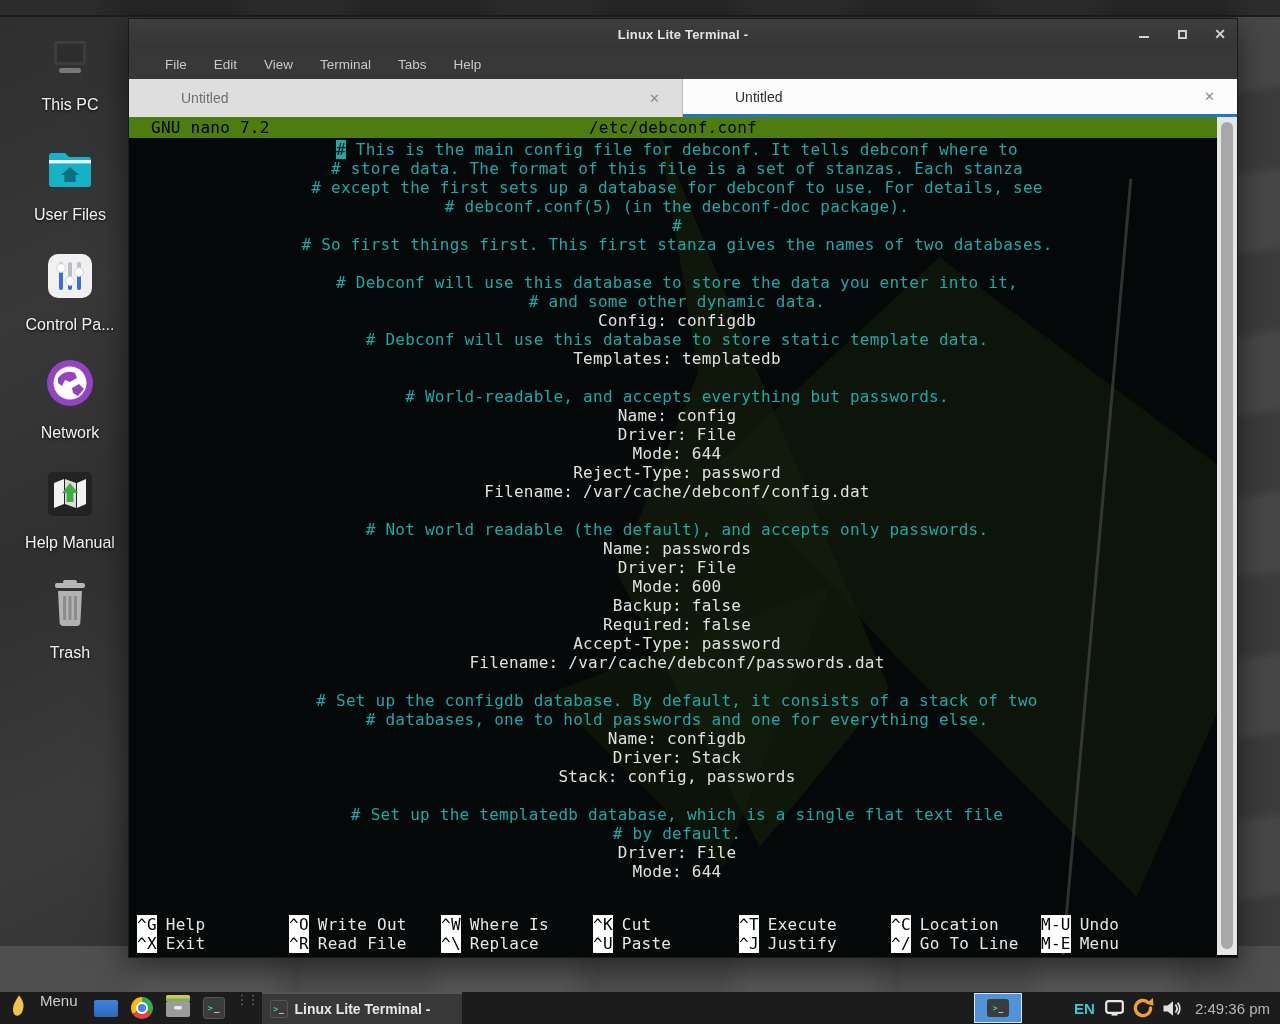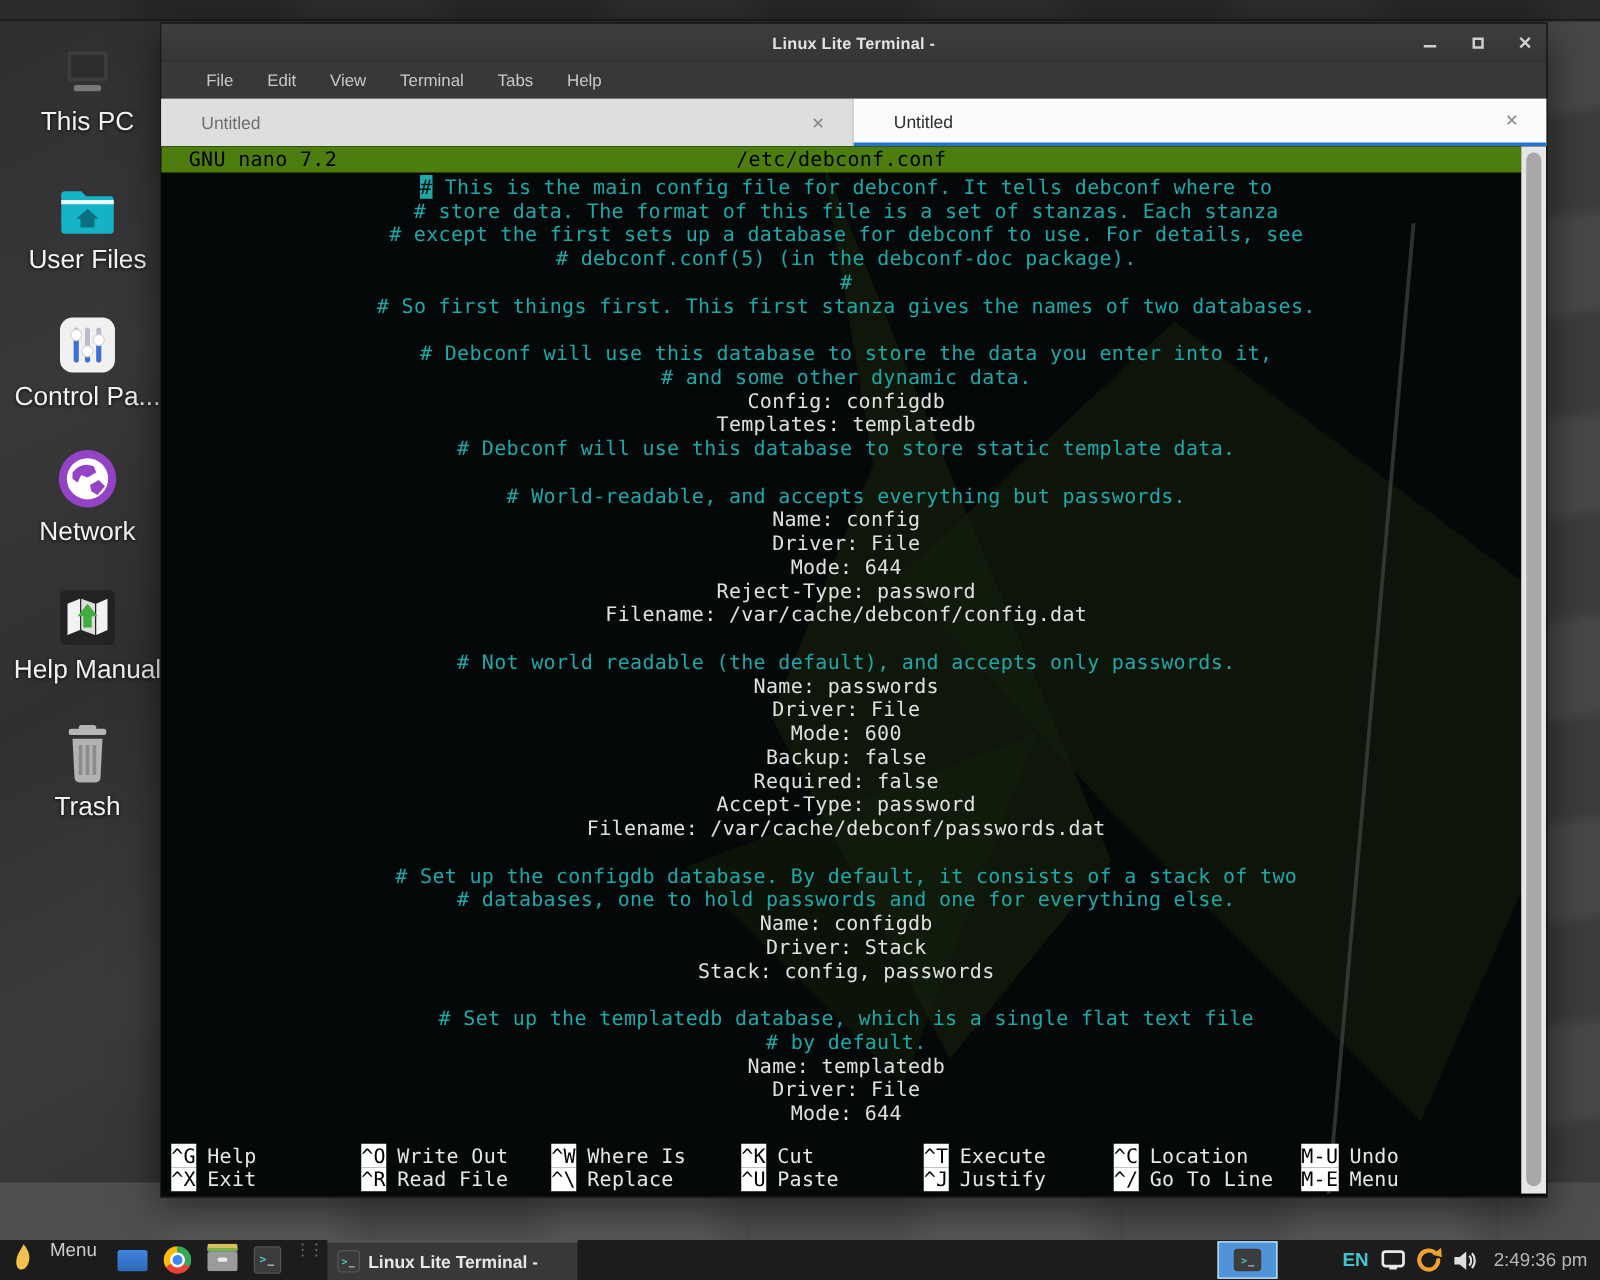--- a/index.html
+++ b/index.html
@@ -14,41 +14,41 @@
   .wp-left { position:absolute; left:0; top:17px; width:128px; height:975px;
     background:linear-gradient(155deg,#2f2f2f 0%,#383838 30%,#303030 55%,#3b3b3b 80%,#333 100%); }
   .wp-right { position:absolute; right:0; top:17px; width:44px; height:975px;
     background:repeating-linear-gradient(172deg,#474747 0 70px,#3c3c3c 80px 150px,#454545 160px); }
   .wp-bottom { position:absolute; left:0; top:946px; width:1280px; height:46px;
     background:repeating-linear-gradient(90deg,#4f4f4f 0 120px,#585858 150px 260px,#4c4c4c 300px); }
 
   
   .dicon { position:absolute; left:10px; width:120px; height:100px; text-align:center; cursor:default; }
   .dicon .ic { height:52px; display:flex; align-items:flex-end; justify-content:center; }
-  .dlabel { margin-top:6px; font-size:21px; color:#f2f2f2; text-shadow:0 1px 3px rgba(0,0,0,.9); }
+  .dlabel { margin-top:16px; font-size:16px; color:#f2f2f2; text-shadow:0 1px 3px rgba(0,0,0,.9); }
 
   
   #window { position:absolute; left:128px; top:18px; width:1110px; height:940px;
     border:1px solid #1a1a1a; box-shadow:0 10px 30px rgba(0,0,0,.55); background:#060808; }
   .titlebar { position:absolute; left:0; top:0; right:0; height:30px;
     background:linear-gradient(#3e3e3e,#353535); display:flex; align-items:center; }
   .title { position:absolute; left:0; right:0; text-align:center; color:#e2e2e2;
     font-weight:bold; font-size:13px; letter-spacing:.2px; }
   .winbtns { position:absolute; right:10px; top:0; height:30px; display:flex; align-items:center; gap:24px; }
   .wbtn { width:14px; height:14px; display:flex; align-items:center; justify-content:center; }
   .wbtn .bar { width:10px; height:2px; background:#cfcfcf; margin-top:6px; }
   .wbtn .box { width:9px; height:9px; border:2px solid #cfcfcf; }
   .wbtn .x  { color:#cfcfcf; font-size:14px; font-weight:bold; line-height:1; }
 
   .menubar { position:absolute; left:0; top:30px; right:0; height:30px; background:#383838;
     display:flex; align-items:center; padding-left:36px; gap:27px; }
   .menu-item { color:#c8c8c8; font-size:13.5px; }
 
   .tabbar { position:absolute; left:0; top:60px; right:0; height:38px; background:#cfcfcf; display:flex; }
-  .tab { width:50%; position:relative; display:flex; align-items:center; padding-left:32px; }
+  .tab { width:50%; position:relative; display:flex; align-items:center; padding-left:52px; }
   .tab.inactive { background:#dedede; border-right:1px solid #bdbdbd; }
   .tab.inactive .tab-label { color:#6f6f6f; }
   .tab.active { background:#fbfbfb; border-bottom:3px solid var(--accent-blue,#2274cf); }
   .tab.active .tab-label { color:#2e2e2e; }
   .tab-label { font-size:14px; }
   .tab-close { position:absolute; right:22px; color:#8a8a8a; font-size:13px; }
 
   
   #terminal { position:absolute; left:0; top:98px; right:0; bottom:2px; background:#050808; overflow:hidden;
     font-family:"DejaVu Sans Mono", monospace; }
@@ -242,22 +242,22 @@
           <div class="tline cmt"><span class="cursor">#</span> This is the main config file for debconf. It tells debconf where to</div>
           <div class="tline cmt"># store data. The format of this file is a set of stanzas. Each stanza</div>
           <div class="tline cmt"># except the first sets up a database for debconf to use. For details, see</div>
           <div class="tline cmt"># debconf.conf(5) (in the debconf-doc package).</div>
           <div class="tline cmt">#</div>
           <div class="tline cmt"># So first things first. This first stanza gives the names of two databases.</div>
           <div class="tline">&nbsp;</div>
           <div class="tline cmt"># Debconf will use this database to store the data you enter into it,</div>
           <div class="tline cmt"># and some other dynamic data.</div>
           <div class="tline">Config: configdb</div>
+          <div class="tline cmt"># Debconf will use this database to store static template data.</div>
           <div class="tline">Templates: templatedb</div>
-          <div class="tline cmt"># Debconf will use this database to store static template data.</div>
           <div class="tline">&nbsp;</div>
           <div class="tline cmt"># World-readable, and accepts everything but passwords.</div>
           <div class="tline">Name: config</div>
           <div class="tline">Driver: File</div>
           <div class="tline">Mode: 644</div>
           <div class="tline">Reject-Type: password</div>
           <div class="tline">Filename: /var/cache/debconf/config.dat</div>
           <div class="tline">&nbsp;</div>
           <div class="tline cmt"># Not world readable (the default), and accepts only passwords.</div>
           <div class="tline">Name: passwords</div>
@@ -269,21 +269,20 @@
           <div class="tline">Filename: /var/cache/debconf/passwords.dat</div>
           <div class="tline">&nbsp;</div>
           <div class="tline cmt"># Set up the configdb database. By default, it consists of a stack of two</div>
           <div class="tline cmt"># databases, one to hold passwords and one for everything else.</div>
           <div class="tline">Name: configdb</div>
           <div class="tline">Driver: Stack</div>
           <div class="tline">Stack: config, passwords</div>
           <div class="tline">&nbsp;</div>
           <div class="tline cmt"># Set up the templatedb database, which is a single flat text file</div>
           <div class="tline cmt"># by default.</div>
-          <div class="tline">Name: templatedb</div>
           <div class="tline">Driver: File</div>
           <div class="tline">Mode: 644</div>
         </div>
       <div id="nano-shortcuts">
           <div>
             <div class="sc-item"><span class="sc-key">^G</span><span class="sc-label">Help</span></div>
             <div class="sc-item"><span class="sc-key">^X</span><span class="sc-label">Exit</span></div>
           </div>
           <div>
             <div class="sc-item"><span class="sc-key">^O</span><span class="sc-label">Write Out</span></div>

